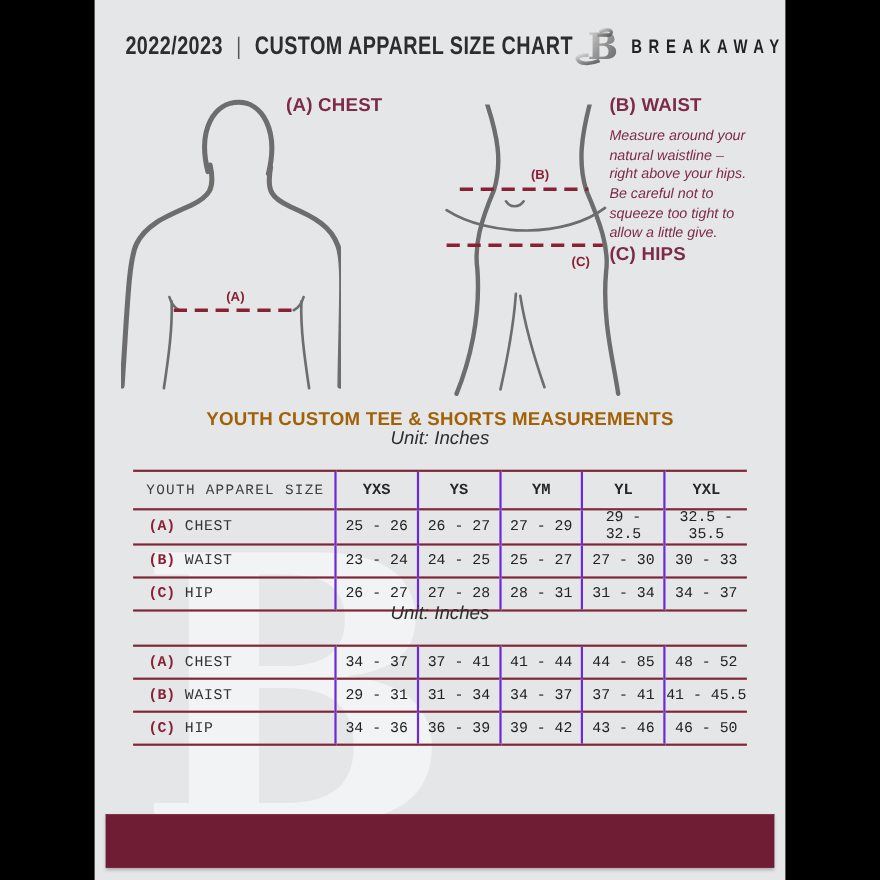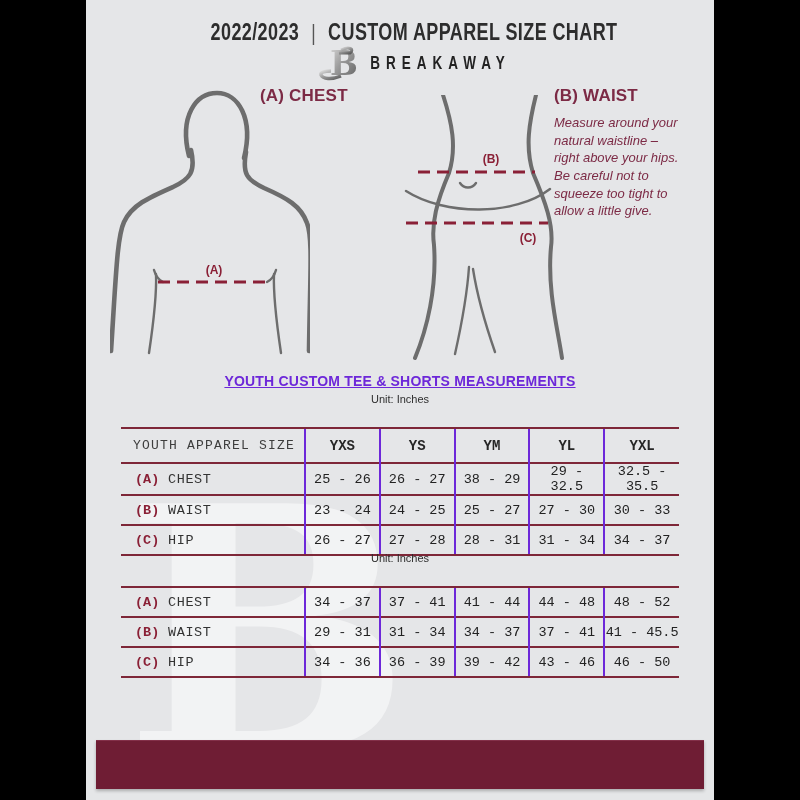--- a/index.html
+++ b/index.html
@@ -1,36 +1,36 @@
 <!DOCTYPE html>
 <html><head>
 <meta charset="utf-8">
 <style>
   html,body{margin:0;padding:0;background:#000;}
   .canvas{position:relative;width:800px;height:800px;background:#000;overflow:hidden;font-family:"Liberation Sans",sans-serif;}
   .page{position:absolute;left:86px;top:0;width:628px;height:800px;background:#e5e6e8;overflow:hidden;}
 
   
-  .header{position:absolute;left:28px;right:0;top:22px;display:flex;justify-content:space-between;align-items:center;z-index:2;flex-direction:column;}
+  .header{position:absolute;left:28px;right:0;top:22px;display:flex;justify-content:space-between;align-items:center;z-index:2;}
   .title-group{display:flex;align-items:center;gap:12px;font-weight:bold;font-size:18px;color:#2d2d2d;letter-spacing:.4px;transform:scaleY(1.28);transform-origin:left center;white-space:nowrap;}
   .pipe{font-weight:400;color:#555;font-size:17px;}
   .brand-group{display:flex;align-items:center;gap:7px;}
   .brand-name{font-weight:bold;font-size:13.5px;letter-spacing:6px;color:#222;transform:scaleY(1.32);white-space:nowrap;}
 
   
   .m-block{position:absolute;z-index:2;}
   .m-title{font-weight:bold;font-size:17px;color:#7c2a45;letter-spacing:.2px;}
   .m-text{margin-top:8px;font-style:italic;font-size:13px;line-height:1.36;color:#7c2a45;white-space:pre-line;}
 
   .fig{position:absolute;z-index:1;}
 
   
   .tbl-block{position:absolute;left:35px;width:558px;text-align:center;z-index:2;}
-  .tbl-title{font-weight:bold;font-size:14px;color:#6d28d9;letter-spacing:.2px;line-height:18px;text-decoration:underline;}
-  .tbl-unit{font-size:11px;color:#2e2e2e;line-height:16px;margin-top:1px;}
+  .tbl-title{font-weight:bold;font-size:17px;color:#a16207;letter-spacing:.2px;line-height:18px;}
+  .tbl-unit{font-style:italic;font-size:17px;color:#2e2e2e;line-height:16px;margin-top:1px;}
   table{width:100%;border-collapse:collapse;table-layout:fixed;margin-top:20px;font-family:Liberation Mono, monospace;}
   col.labelcol{width:184px;}
   td{border-top:2px solid #7e2738;font-size:13.5px;color:#222;height:28px;padding:0;}
   tr.hdr td{height:33px;}
   tr:last-child td{border-bottom:2px solid #7e2738;}
   td + td{border-left:2px solid #6d28d9;}
   .size-label-cell{text-align:left;padding-left:12px;letter-spacing:1.2px;color:#3d3d3d;font-size:13px;}
   .size-hdr{font-weight:bold;font-size:14px;color:#262626;}
   .row-label-cell{text-align:left;padding-left:14px;letter-spacing:.6px;color:#333;}
   .row-prefix{font-weight:bold;color:#8a2036;letter-spacing:0;}
@@ -105,20 +105,21 @@
     <div class="m-block" style="left:468px;top:86px;width:158px;">
       <div class="m-title">(B) WAIST</div>
       <div class="m-text">Measure around your
 natural waistline –
 right above your hips.
 Be careful not to
 squeeze too tight to
 allow a little give.</div>
     </div>
     <div class="m-block" style="left:468px;top:221px;width:162px;">
+      <div class="m-title">(C) HIPS</div>
     </div>
 
     <div class="tbl-block" style="top:372px;">
       <div class="tbl-title">YOUTH CUSTOM TEE &amp; SHORTS MEASUREMENTS</div>
       <div class="tbl-unit">Unit: Inches</div>
       <table>
         <colgroup>
             <col class="labelcol">
             <col>
             <col>
@@ -132,21 +133,21 @@
           <td class="size-hdr">YXS</td>
           <td class="size-hdr">YS</td>
           <td class="size-hdr">YM</td>
           <td class="size-hdr">YL</td>
           <td class="size-hdr">YXL</td>
         </tr>
         <tr>
           <td class="row-label-cell"><span class="row-prefix">(A)</span> <span>CHEST</span></td>
           <td>25 - 26</td>
           <td>26 - 27</td>
-          <td>38 - 29</td>
+          <td>27 - 29</td>
           <td>29 - 32.5</td>
           <td>32.5 - 35.5</td>
         </tr>
         <tr>
           <td class="row-label-cell"><span class="row-prefix">(B)</span> <span>WAIST</span></td>
           <td>23 - 24</td>
           <td>24 - 25</td>
           <td>25 - 27</td>
           <td>27 - 30</td>
           <td>30 - 33</td>
@@ -173,21 +174,21 @@
             <col>
             <col>
             <col>
           </colgroup>
         <tbody>
         <tr>
           <td class="row-label-cell"><span class="row-prefix">(A)</span> <span>CHEST</span></td>
           <td>34 - 37</td>
           <td>37 - 41</td>
           <td>41 - 44</td>
-          <td>44 - 48</td>
+          <td>44 - 85</td>
           <td>48 - 52</td>
         </tr>
         <tr>
           <td class="row-label-cell"><span class="row-prefix">(B)</span> <span>WAIST</span></td>
           <td>29 - 31</td>
           <td>31 - 34</td>
           <td>34 - 37</td>
           <td>37 - 41</td>
           <td>41 - 45.5</td>
         </tr>

